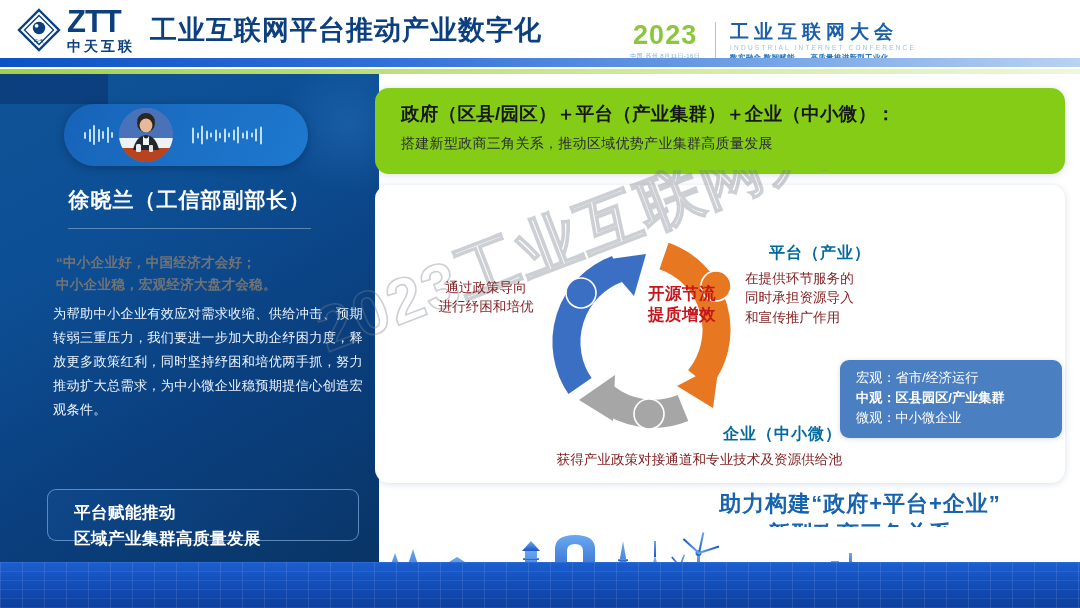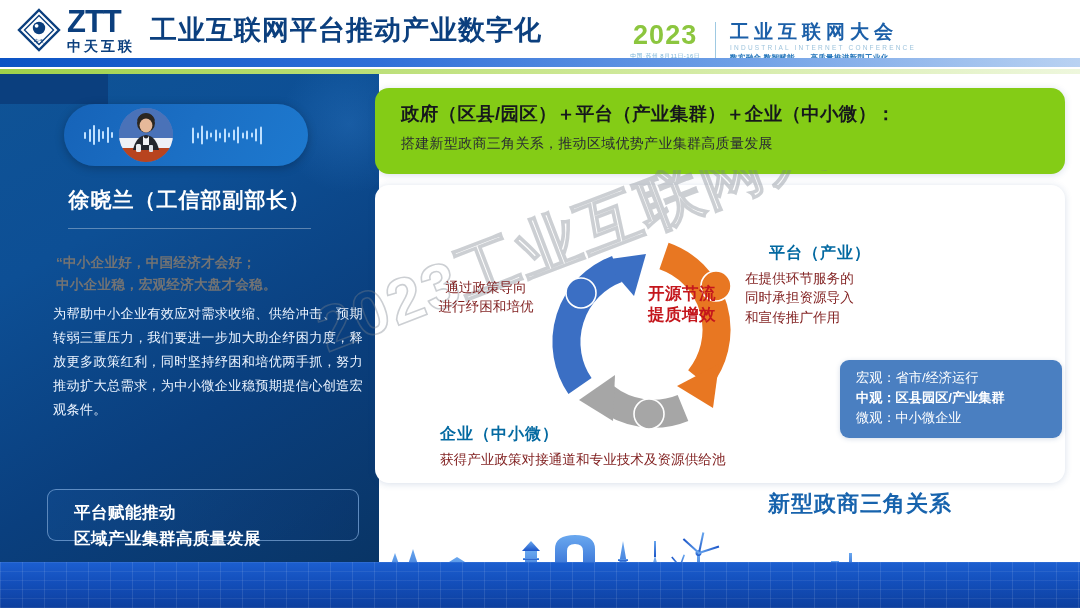--- a/index.html
+++ b/index.html
@@ -173,21 +173,21 @@
     position:absolute; left:20px; top:120px;
     font-size:63px; font-weight:bold; color:transparent;
     -webkit-text-stroke:1.6px rgba(120,130,140,.38);
     transform:rotate(-21deg); transform-origin:left center;
     white-space:nowrap; letter-spacing:2px;
   }
 
   
   #lbl-gov { position:absolute; left:396px; top:273px; width:180px; text-align:center; }
   #lbl-plat { position:absolute; left:745px; top:243px; width:200px; text-align:left; }
-  #lbl-ent { position:absolute; left:440px; top:424px; width:430px; text-align:left; }
+  #lbl-ent { position:absolute; left:412px; top:424px; width:430px; text-align:right; }
   .lbl-t { font-size:16px; font-weight:bold; color:#0369a1; letter-spacing:1px; }
   .lbl-d { font-size:13.6px; color:#7f1d1d; line-height:1.42; margin-top:5px; }
 
   
   #cycle { position:absolute; left:533px; top:216px; width:240px; height:230px; }
   #cycle-text {
     position:absolute; left:586px; top:283px; width:130px; text-align:right;
     font-size:16.5px; font-weight:bold; color:#c4161c; line-height:1.28;
     letter-spacing:.5px;
   }
@@ -402,20 +402,21 @@
   </div>
   <div class="scope-row mid">
     <span>中观：</span><span>区县园区/产业集群</span>
   </div>
   <div class="scope-row">
     <span>微观：</span><span>中小微企业</span>
   </div>
 </div>
 
 <div id="bottom-headline">
+  <div>助力构建“政府+平台+企业”</div>
   <div>新型政商三角关系</div>
 </div>
 
 <div id="skyline">
   <svg width="701" height="81" viewBox="0 0 701 81">
     <defs>
       <linearGradient id="sky" x1="0" y1="0" x2="0" y2="1">
         <stop offset="0%" stop-color="#6aa8ef"></stop>
         <stop offset="100%" stop-color="#1b55c8"></stop>
       </linearGradient>

